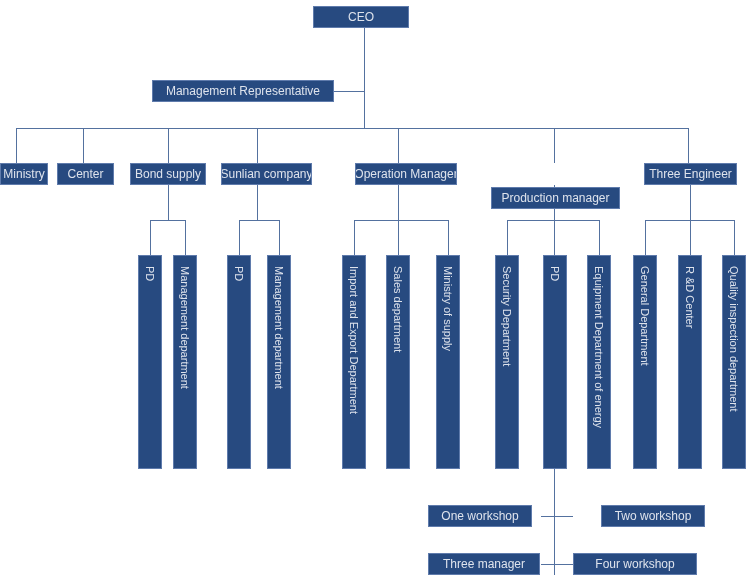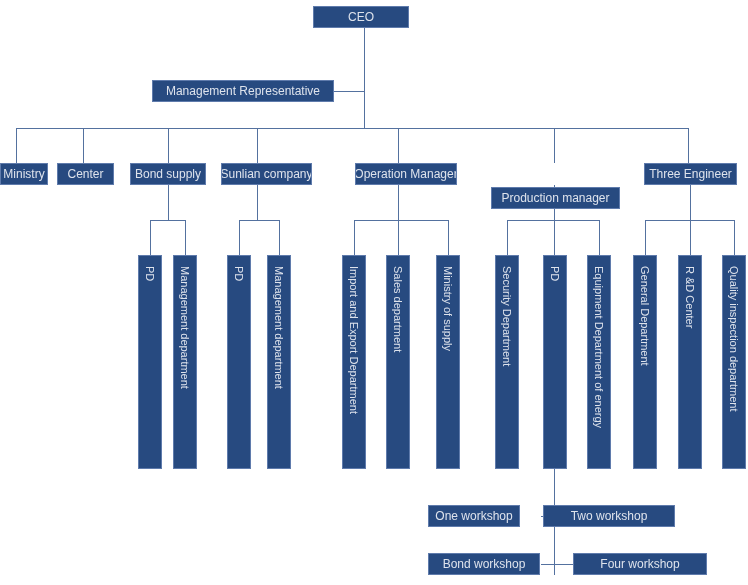--- a/index.html
+++ b/index.html
@@ -99,18 +99,18 @@
   <div class="vnode" style="left:436px;">Ministry of supply</div>
 
   <div class="vnode" style="left:495px;">Security Department</div>
   <div class="vnode" style="left:543px;">PD</div>
   <div class="vnode" style="left:587px;">Equipment Department of energy</div>
 
   <div class="vnode" style="left:633px;">General Department</div>
   <div class="vnode" style="left:678px;">R &amp;D Center</div>
   <div class="vnode" style="left:722px;">Quality inspection department</div>
 
-  <div class="hnode" style="left:428px; top:505px; width:92px;">One workshop</div>
-  <div class="hnode" style="left:543px; top:505px; width:132px;">Two workshop</div>
-  <div class="hnode" style="left:428px; top:553px; width:112px;">Bond workshop</div>
-  <div class="hnode" style="left:573px; top:553px; width:134px;">Four workshop</div>
+  <div class="hnode" style="left:428px; top:505px; width:104px;">One workshop</div>
+  <div class="hnode" style="left:601px; top:505px; width:104px;">Two workshop</div>
+  <div class="hnode" style="left:428px; top:553px; width:112px;">Three manager</div>
+  <div class="hnode" style="left:573px; top:553px; width:124px;">Four workshop</div>
 
 </div>
 
 </body></html>

